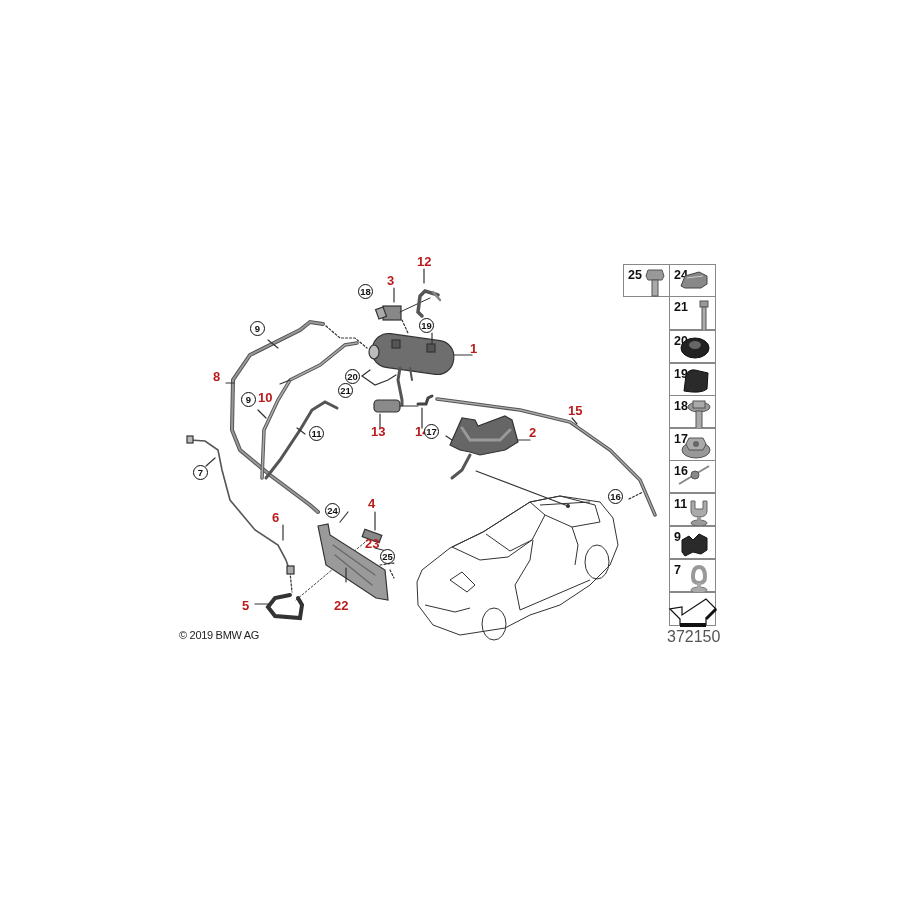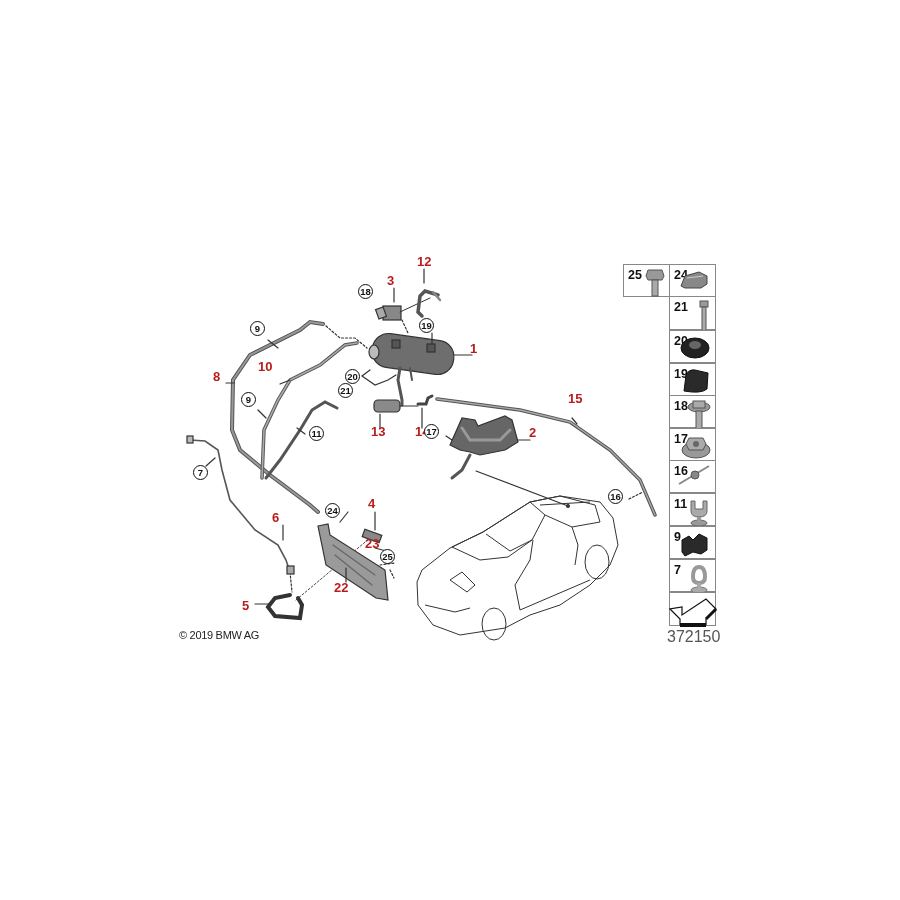--- a/index.html
+++ b/index.html
@@ -122,33 +122,33 @@
       <div class="lbl" style="left: 470px; top: 342px;">1</div>
       <div class="lbl" style="left: 529px; top: 426px;">2</div>
       <div class="lbl" style="left: 387px; top: 274px;">3</div>
       <div class="lbl" style="left: 368px; top: 497px;">4</div>
       <div class="lbl" style="left: 242px; top: 599px;">5</div>
       <div class="lbl" style="left: 272px; top: 511px;">6</div>
       <div class="clbl" style="left: 193px; top: 465px;">7</div>
       <div class="lbl" style="left: 213px; top: 370px;">8</div>
       <div class="clbl" style="left: 250px; top: 321px;">9</div>
       <div class="clbl" style="left: 241px; top: 392px;">9</div>
-      <div class="lbl" style="left: 258px; top: 360px;">10</div>
+      <div class="lbl" style="left: 258px; top: 391px;">10</div>
       <div class="clbl" style="left: 309px; top: 426px;">11</div>
       <div class="lbl" style="left: 417px; top: 255px;">12</div>
       <div class="lbl" style="left: 371px; top: 425px; text-align: right;">13</div>
       <div class="lbl" style="left: 415px; top: 425px;">14</div>
-      <div class="lbl" style="left: 568px; top: 392px;">15</div>
+      <div class="lbl" style="left: 568px; top: 404px;">15</div>
       <div class="clbl" style="left: 608px; top: 489px;">16</div>
       <div class="clbl" style="left: 424px; top: 424px;">17</div>
       <div class="clbl" style="left: 358px; top: 284px;">18</div>
       <div class="clbl" style="left: 419px; top: 318px;">19</div>
       <div class="clbl" style="left: 345px; top: 369px;">20</div>
       <div class="clbl" style="left: 338px; top: 383px;">21</div>
-      <div class="lbl" style="left: 334px; top: 581px;">22</div>
+      <div class="lbl" style="left: 334px; top: 599px;">22</div>
       <div class="lbl" style="left: 365px; top: 537px;">23</div>
       <div class="clbl" style="left: 325px; top: 503px;">24</div>
       <div class="clbl" style="left: 380px; top: 549px;">25</div>
     </div>
 
   <div class="copy">© 2019 BMW AG</div>
 
   <div id="legend">
       <div class="cell" style="left: 623px; top: 264px; width: 47px; height: 33px;"><span class="num">25</span><span><svg width="20" height="30">
             <polygon points="3,2 17,2 19,8 17,12 3,12 1,8" fill="#999" stroke="#555"></polygon>

